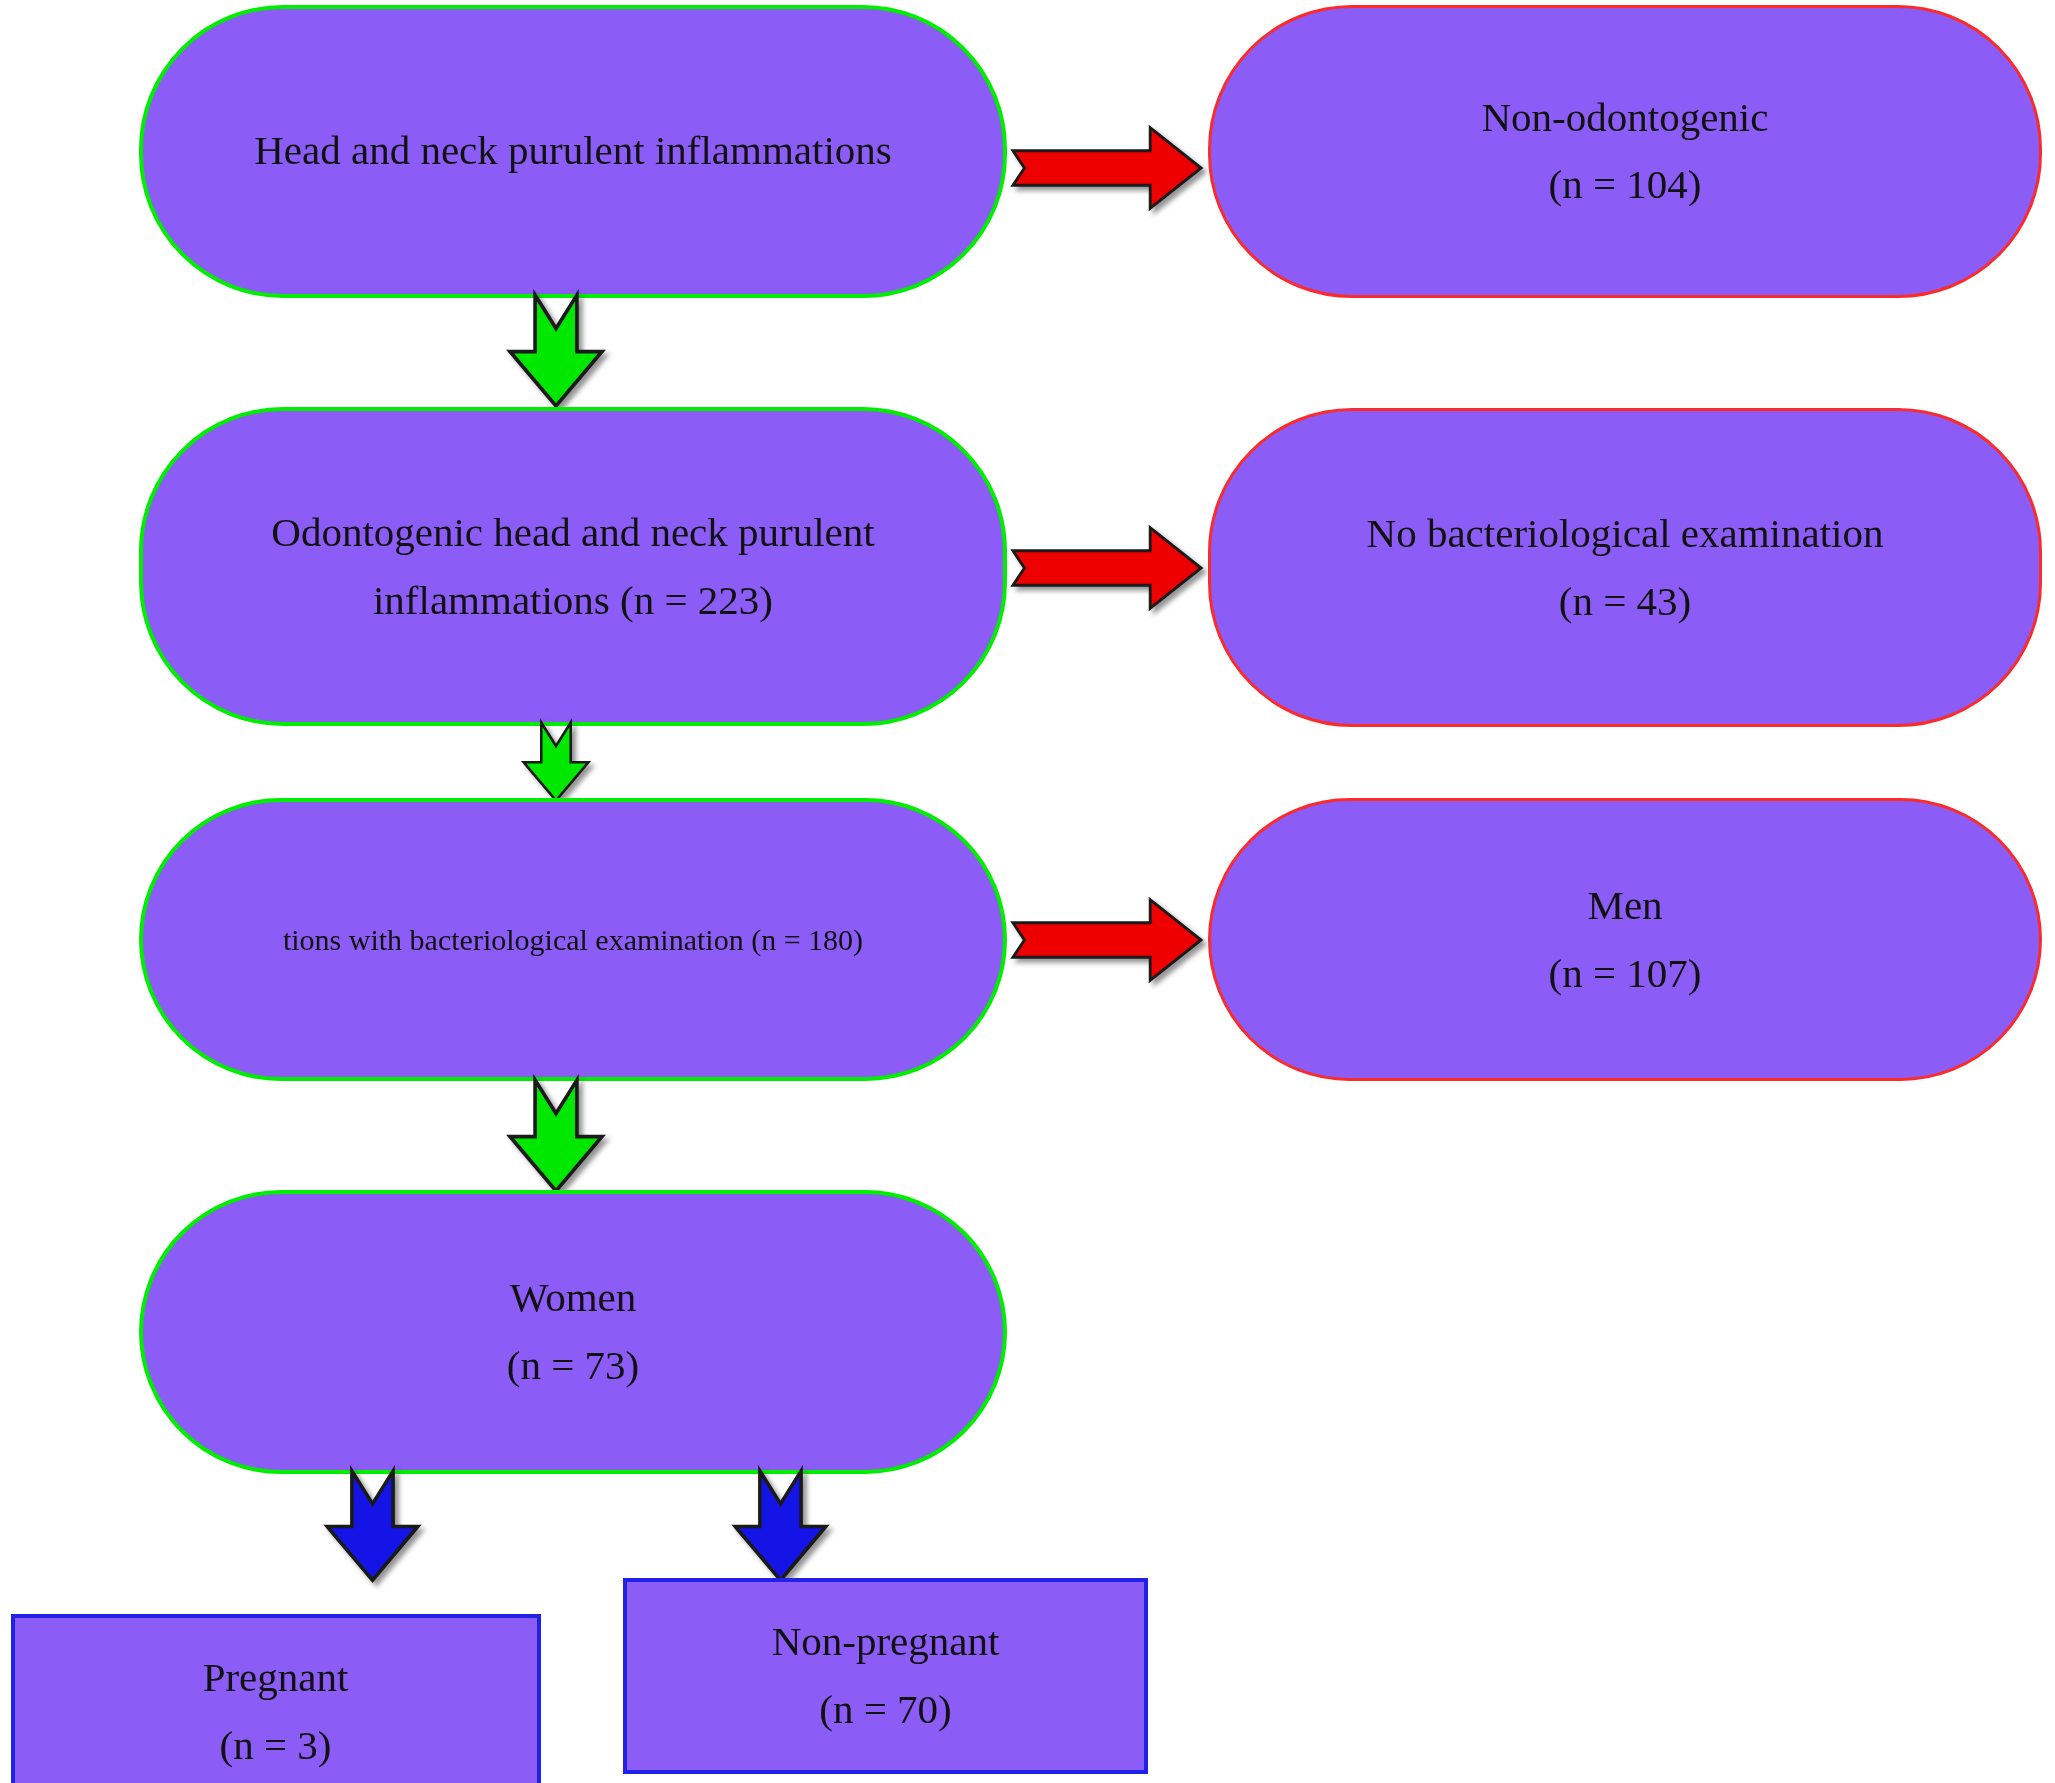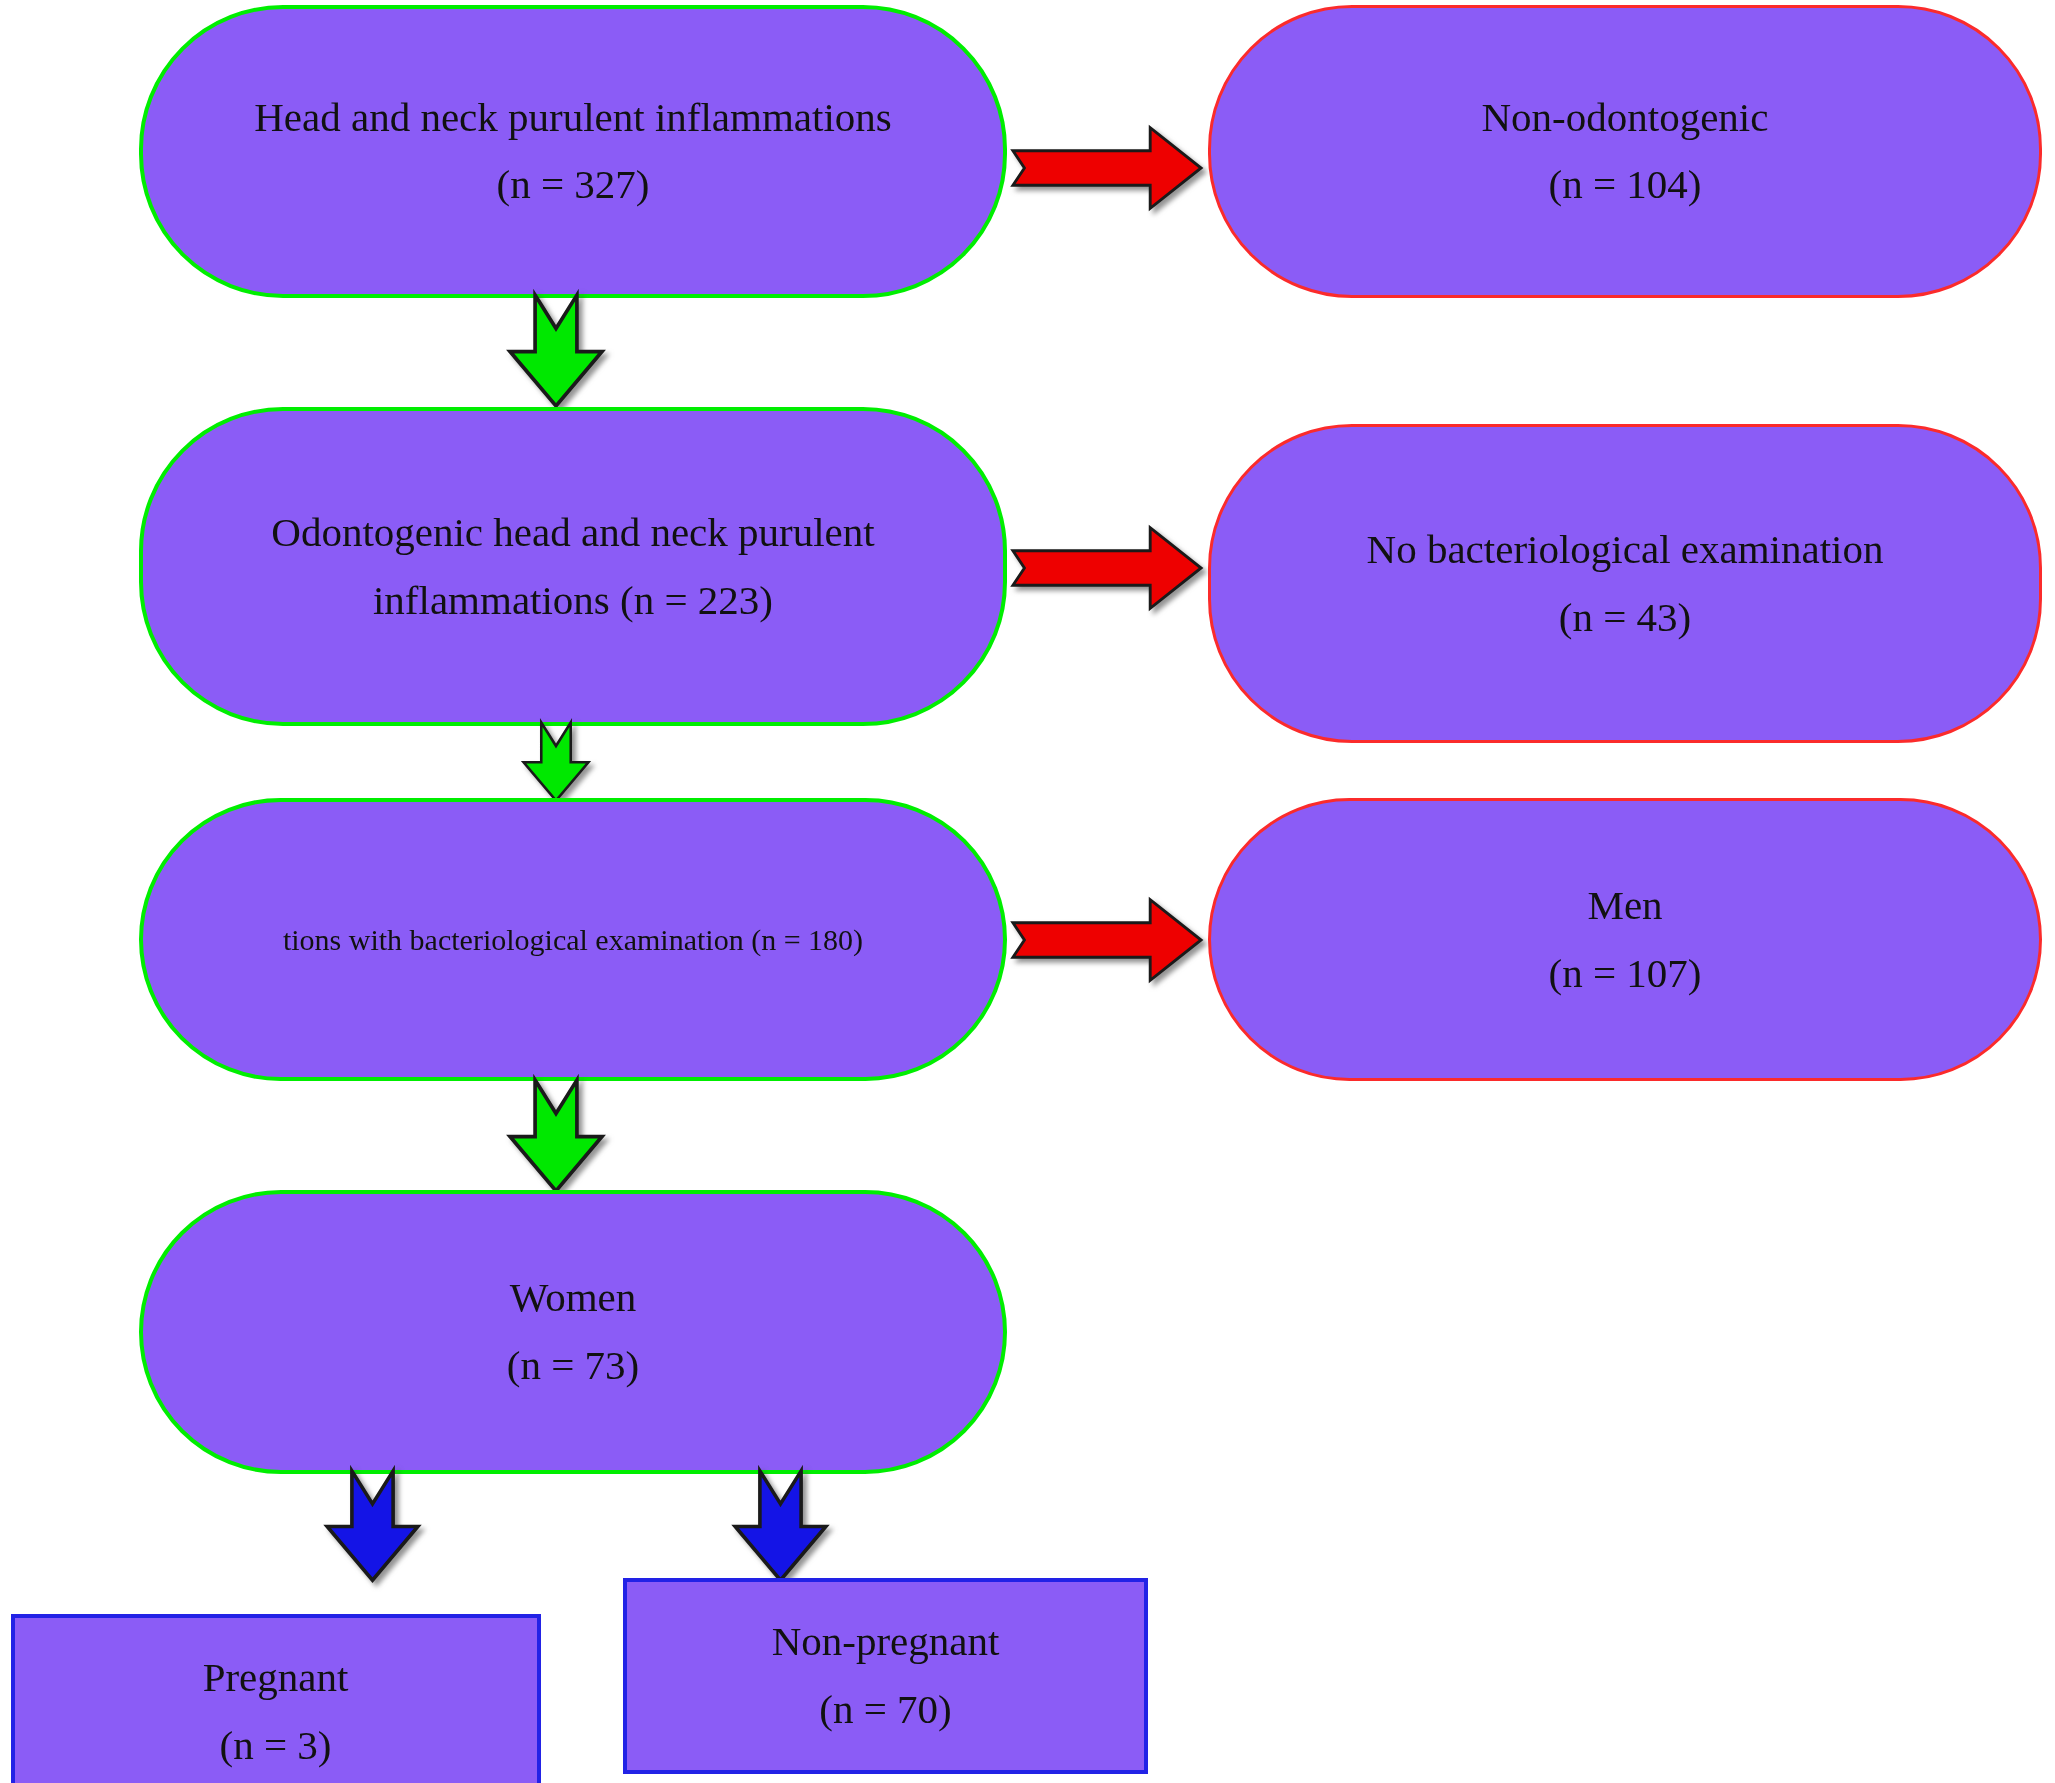--- a/index.html
+++ b/index.html
@@ -23,21 +23,20 @@
   .shadowed{filter:drop-shadow(4.8px 4.8px 2.9px rgba(60,60,60,0.55));}
 </style>
 </head>
 <body>
 
 <div id="stage">
 
   <div class="node green" style="left:139px;top:4.8px;width:868px;height:293px;">
     <div class="txt fs-big">
       <div>Head and neck purulent inflammations</div>
-      <div>(n = 327)</div>
     </div>
   </div>
 
   <div class="node red" style="left:1208px;top:4.8px;width:834px;height:293px;">
     <div class="txt fs-big">
       <div>Non-odontogenic</div>
       <div>(n = 104)</div>
     </div>
   </div>
 
@@ -53,21 +52,21 @@
     </svg>
   </div>
 
   <div class="node green" style="left:139px;top:407px;width:868px;height:319px;">
     <div class="txt fs-big">
       <div>Odontogenic head and neck purulent</div>
       <div>inflammations (n = 223)</div>
     </div>
   </div>
 
-  <div class="node red" style="left:1208px;top:424px;width:834px;height:319px;">
+  <div class="node red" style="left:1208px;top:408px;width:834px;height:319px;">
     <div class="txt fs-big">
       <div>No bacteriological examination</div>
       <div>(n = 43)</div>
     </div>
   </div>
 
   <div class="arrow" style="left:1011px;top:520px;width:192px;height:96px;">
     <svg viewBox="0 0 200 100" width="192" height="96" class="shadowed">
       <polygon points="2,32 14,50 2,68 145,68 145,92 198,50 145,8 145,32" fill="#ee0000" stroke="#1a1a1a" stroke-width="3" stroke-linejoin="miter"></polygon>
     </svg>

